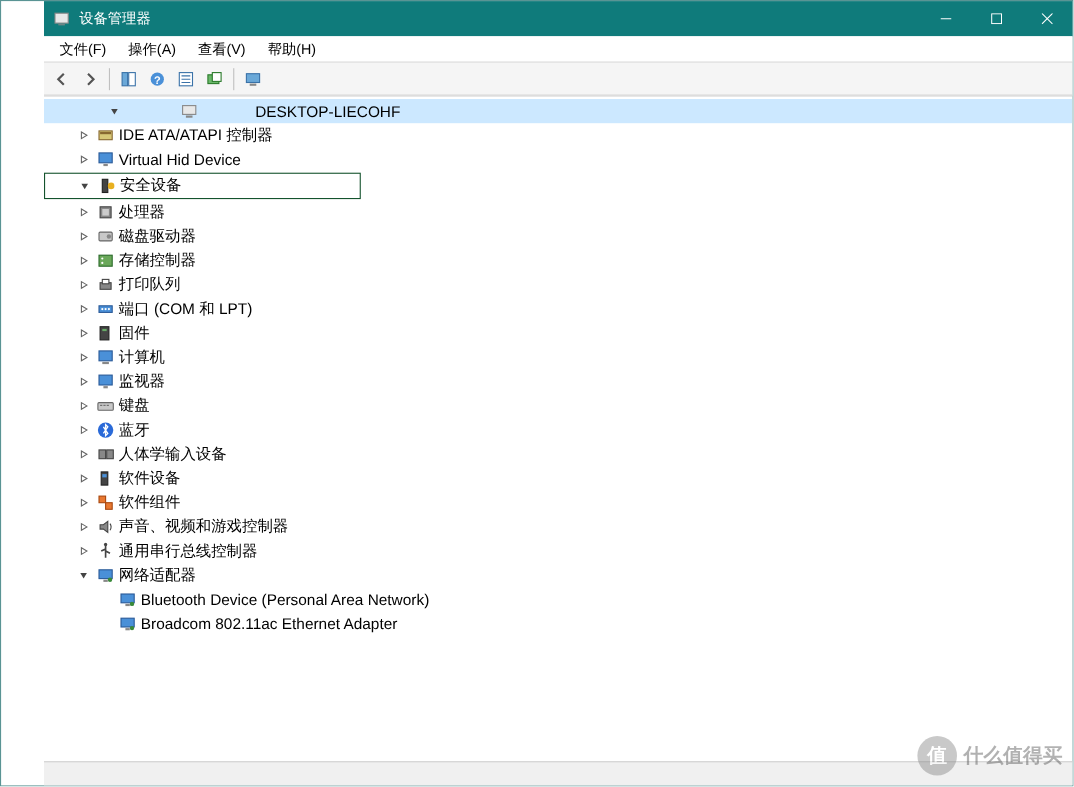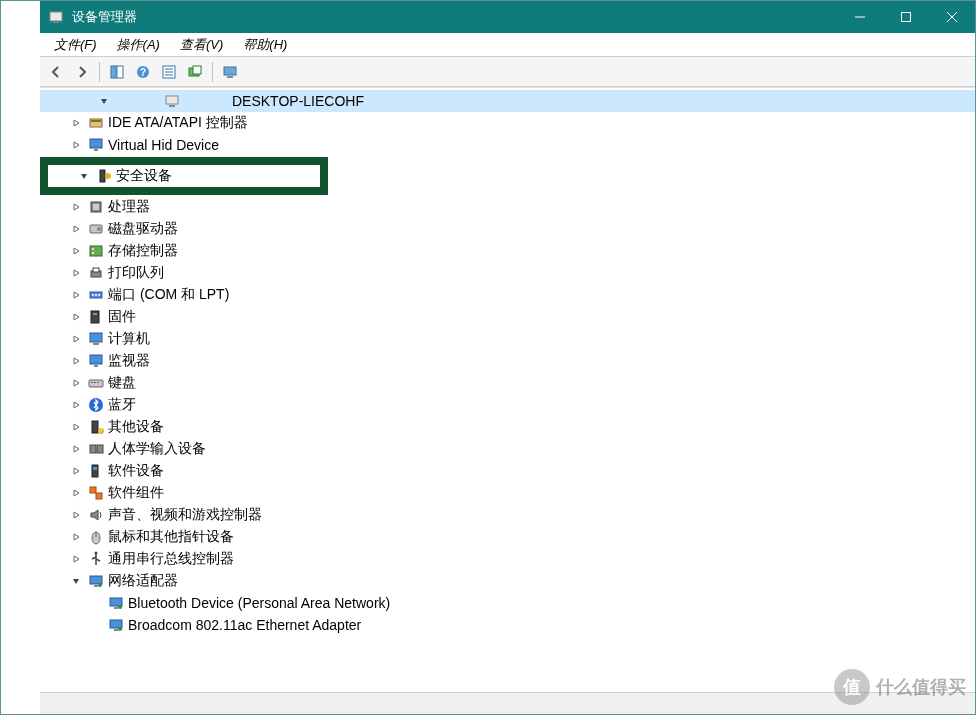--- a/index.html
+++ b/index.html
@@ -2,34 +2,34 @@
 <html><head>
 <meta charset="utf-8">
 <style>
 * { margin: 0; padding: 0; box-sizing: border-box; font-family: "Microsoft YaHei", "Segoe UI", Arial, sans-serif; }
 body { background: #fff; width: 976px; height: 715px; overflow: hidden; position: relative; }
 .window { width: 976px; height: 715px; border: 1px solid #5a9494; display: flex; flex-direction: column; background: #fff; padding-left: 39px; }
 .titlebar { height: 32px; background: #0f7b7b; display: flex; align-items: center; color: #fff; font-size: 13px; }
 .titlebar .app-icon { width: 16px; height: 16px; margin: 0 8px; display: inline-flex; align-items: center; justify-content: center; }
 .titlebar .title { flex: 1; }
 .titlebar .win-btn { width: 46px; height: 32px; display: flex; align-items: center; justify-content: center; color: #fff; }
-.menubar { height: 24px; background: #fff; border-bottom: 1px solid #d0d0d0; display: flex; align-items: center; padding: 0 4px; font-size: 13px; font-style: italic; }
+.menubar { height: 24px; background: #fff; border-bottom: 1px solid #d0d0d0; display: flex; align-items: center; padding: 0 4px; font-size: 13px; }
 .menubar .menu-item { padding: 2px 10px; cursor: default; }
 .toolbar { height: 30px; background: #f5f5f5; border-bottom: 1px solid #d0d0d0; display: flex; align-items: center; padding: 0 4px; gap: 2px; }
 .toolbar .tool-btn { width: 24px; height: 24px; display: flex; align-items: center; justify-content: center; border: 1px solid transparent; }
 .toolbar .sep { width: 1px; height: 20px; background: #c0c0c0; margin: 0 3px; }
 .content { flex: 1; display: flex; overflow: hidden; border-top: 1px solid #e0e0e0; }
 .tree-panel { flex: 1; overflow-y: scroll; padding: 2px 0; font-size: 14px; background: #fff; }
 .tree-node { display: flex; align-items: center; height: 22px; white-space: nowrap; cursor: default; }
 .tree-node.selected { background: #cce8ff; gap: 48px; }
 .expander { width: 16px; height: 16px; display: inline-flex; align-items: center; justify-content: center; font-size: 10px; color: #666; cursor: pointer; }
 .expander.empty { visibility: hidden; }
 .node-icon { width: 18px; height: 18px; margin: 0 3px; display: inline-flex; align-items: center; justify-content: center; flex-shrink: 0; }
 .node-label { padding-right: 6px; }
-.highlight-box { border: 8px solid #14532d; }
+.highlight-box { border: 1px solid #14532d; }
 .indent { display: inline-block; }
 .statusbar { height: 22px; border-top: 1px solid #d0d0d0; background: #f0f0f0; }
 .watermark { position: absolute; right: 10px; bottom: 10px; display: flex; align-items: center; gap: 6px; opacity: 0.45; font-size: 18px; color: #555; font-weight: bold; pointer-events: none; }
 .watermark .wm-circle { width: 36px; height: 36px; border-radius: 50%; background: #888; color: #fff; display: flex; align-items: center; justify-content: center; font-size: 18px; }
 ::-webkit-scrollbar { width: 17px; }
 ::-webkit-scrollbar-track { background: #f0f0f0; }
 ::-webkit-scrollbar-thumb { background: #c0c0c0; }
 ::-webkit-scrollbar-button { background: #f0f0f0; height: 17px; }
 svg { display: block; }
 </style>
@@ -339,36 +339,20 @@
         </div>
         <div class="tree-node">
           <span class="indent" style="width:28px"></span>
           <span class="expander">
             <svg width="10" height="10">
               <path d="M3 2 L8 5 L3 8 Z" fill="none" stroke="#666"></path>
             </svg>
           </span>
           <span class="node-icon">
             <svg width="16" height="16" viewBox="0 0 16 16">
-              <rect x="4" y="2" width="6" height="12" fill="#444" stroke="#222"></rect>
-              <circle cx="13" cy="12" r="3" fill="#e8b020"></circle>
-              <text x="13" y="14" text-anchor="middle" fill="#fff" font-size="5">?</text>
-            </svg>
-          </span>
-          <span class="node-label">其他设备</span>
-        </div>
-        <div class="tree-node">
-          <span class="indent" style="width:28px"></span>
-          <span class="expander">
-            <svg width="10" height="10">
-              <path d="M3 2 L8 5 L3 8 Z" fill="none" stroke="#666"></path>
-            </svg>
-          </span>
-          <span class="node-icon">
-            <svg width="16" height="16" viewBox="0 0 16 16">
               <rect x="2" y="4" width="6" height="8" fill="#888" stroke="#444"></rect>
               <rect x="9" y="4" width="6" height="8" fill="#888" stroke="#444"></rect>
             </svg>
           </span>
           <span class="node-label">人体学输入设备</span>
         </div>
         <div class="tree-node">
           <span class="indent" style="width:28px"></span>
           <span class="expander">
             <svg width="10" height="10">
@@ -405,35 +389,20 @@
               <path d="M3 2 L8 5 L3 8 Z" fill="none" stroke="#666"></path>
             </svg>
           </span>
           <span class="node-icon">
             <svg width="16" height="16" viewBox="0 0 16 16">
               <path d="M3 6 L6 6 L10 3 L10 13 L6 10 L3 10 Z" fill="#888" stroke="#444"></path>
               <path d="M12 5 Q14 8 12 11" fill="none" stroke="#444"></path>
             </svg>
           </span>
           <span class="node-label">声音、视频和游戏控制器</span>
-        </div>
-        <div class="tree-node">
-          <span class="indent" style="width:28px"></span>
-          <span class="expander">
-            <svg width="10" height="10">
-              <path d="M3 2 L8 5 L3 8 Z" fill="none" stroke="#666"></path>
-            </svg>
-          </span>
-          <span class="node-icon">
-            <svg width="16" height="16" viewBox="0 0 16 16">
-              <ellipse cx="8" cy="9" rx="4" ry="6" fill="#c8c8c8" stroke="#666"></ellipse>
-              <line x1="8" y1="3" x2="8" y2="8" stroke="#666"></line>
-            </svg>
-          </span>
-          <span class="node-label">鼠标和其他指针设备</span>
         </div>
         <div class="tree-node">
           <span class="indent" style="width:28px"></span>
           <span class="expander">
             <svg width="10" height="10">
               <path d="M3 2 L8 5 L3 8 Z" fill="none" stroke="#666"></path>
             </svg>
           </span>
           <span class="node-icon">
             <svg width="16" height="16" viewBox="0 0 16 16">

